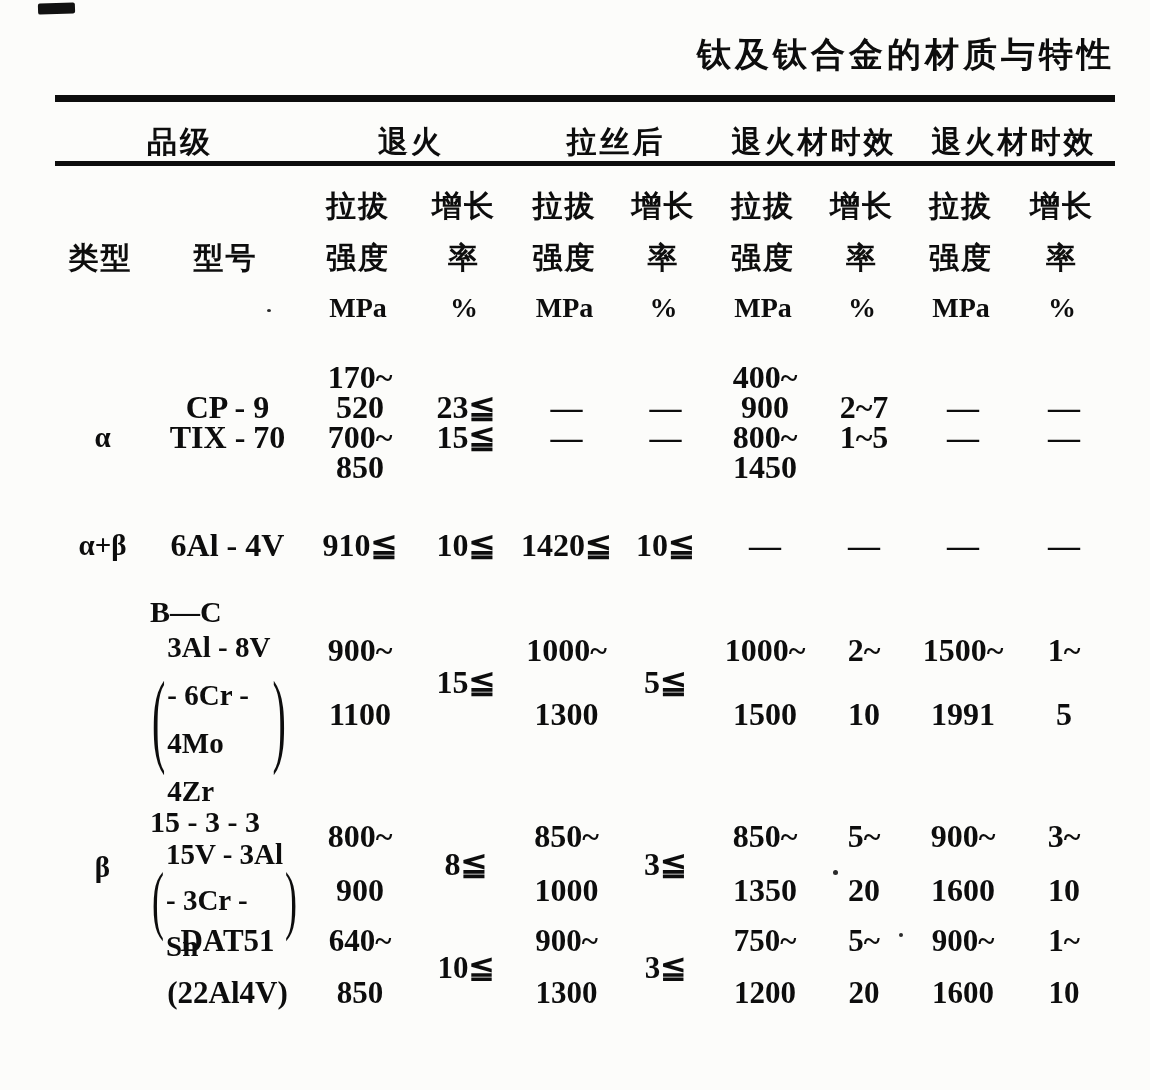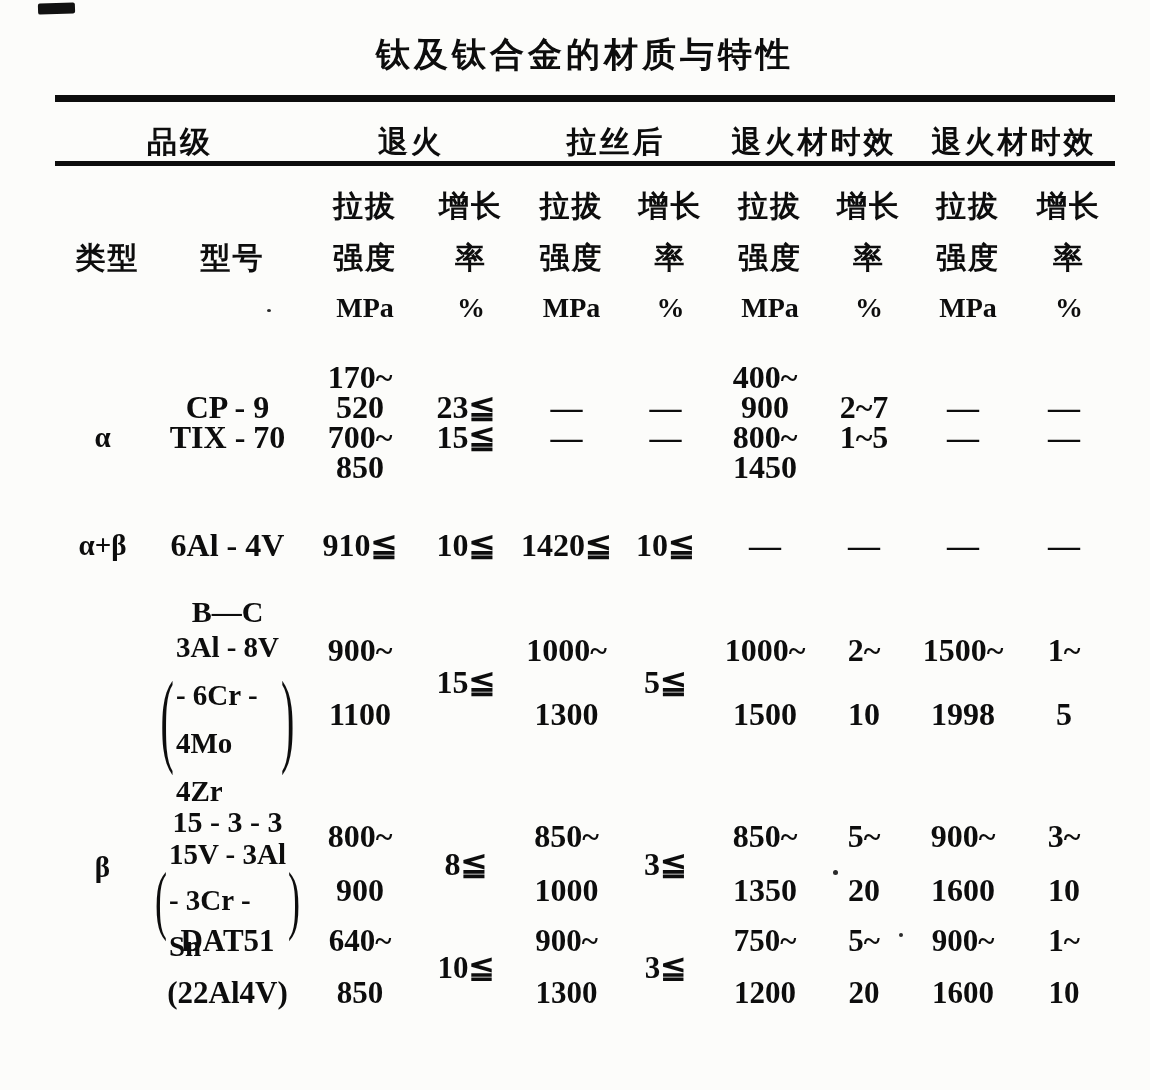--- a/index.html
+++ b/index.html
@@ -4,32 +4,32 @@
 <style>
   html,body{margin:0;padding:0;}
   body{width:1150px;height:1090px;background:#f6f6f3;}
   .page{
     position:relative;width:1150px;height:1090px;overflow:hidden;
     background:var(--paper,#fcfcfa);color:var(--ink,#0d0d0d);
     font-family:"Liberation Serif","DejaVu Serif",serif;font-weight:700;
   }
   .title{
     position:absolute;top:32px;left:55px;width:1060px;margin:0;
-    text-align:center;font-size:34px;letter-spacing:4px;
+    text-align:right;font-size:34px;letter-spacing:4px;
   }
   .rule{position:absolute;left:55px;width:1060px;background:var(--ink,#0d0d0d);}
   .rule-top{top:95px;height:7px;}
   .rule-mid{top:161px;height:5px;}
   .ghead{
     position:absolute;top:104px;left:55px;width:1060px;height:54px;
     display:grid;grid-template-columns:250px 212px 198px 198px 202px;align-items:center;
   }
   .ghcell{text-align:center;font-size:30px;letter-spacing:3px;white-space:nowrap;margin-top:18px;}
   .subhead{
-    position:absolute;top:170px;left:60px;width:1060px;
+    position:absolute;top:170px;left:53px;width:1060px;
     display:grid;grid-template-columns:95px 155px 110px 102px 99px 99px 100px 98px 100px 102px;
     grid-template-rows:52px 52px 48px;padding-top:10px;
   }
   .shcell{display:flex;align-items:center;justify-content:center;font-size:30px;letter-spacing:2px;white-space:nowrap;}
   .shcell.unit{font-size:28px;letter-spacing:0;}
   .block{
     position:absolute;left:55px;width:1060px;
     display:grid;grid-template-columns:95px 155px 110px 102px 99px 99px 100px 98px 100px 102px;
   }
   .block-alpha{top:362px;grid-auto-rows:30px;}
@@ -39,21 +39,21 @@
   .block-dat51{top:920px;height:92px;grid-template-rows:100%;}
   .lcell{display:flex;align-items:center;justify-content:center;font-size:32px;white-space:nowrap;}
   .lcell.col0,.tcell{font-size:29px;}
   .tcell{display:flex;align-items:center;justify-content:center;white-space:nowrap;}
   .vcell{display:flex;flex-direction:column;align-items:center;}
   .vline{display:flex;align-items:center;justify-content:center;font-size:32px;white-space:nowrap;}
   .block-b-c  .vcell{padding-top:39px}  .block-b-c  .vline{height:32px}
   .block-beta .vcell{padding-top:18px}  .block-beta .vline{height:27px}
   .block-dat51 .vcell{padding-top:8px}  .block-dat51 .vline{height:26px}
   .block-dat51 .vline{font-size:31px;}
-  .mcell{display:flex;flex-direction:column;align-items:center;}
+  .mcell{display:flex;flex-direction:column;align-items:flex-start;}
   .mhead{height:34px;display:flex;align-items:center;justify-content:center;font-size:30px;white-space:nowrap;}
   .formula{display:flex;align-items:center;}
   .block-b-c .formula{margin-top:2px;}
   .flines{display:flex;flex-direction:column;align-items:flex-start;gap:16px;}
   .fline{display:flex;align-items:center;font-size:29px;white-space:nowrap;}
   .block-b-c  .fline{height:32px}
   .block-beta .fline{height:30px}
   .paren{font-size:40px;line-height:1;font-weight:400;transform:scaleY(2.6);padding:0 2px;}
   .block-beta .paren{font-size:36px;transform:scaleY(2.1);}
   .speck{position:absolute;background:#2a2a2a;border-radius:50%;}
@@ -207,21 +207,21 @@
         <div class="vline">1500</div>
       </div>
       <div class="vcell">
         <div class="vline">2~</div>
         <div class="vline"></div>
         <div class="vline">10</div>
       </div>
       <div class="vcell">
         <div class="vline">1500~</div>
         <div class="vline"></div>
-        <div class="vline">1998</div>
+        <div class="vline">1991</div>
       </div>
       <div class="vcell">
         <div class="vline">1~</div>
         <div class="vline"></div>
         <div class="vline">5</div>
       </div>
     </div>
     <div class="block block-beta">
       <div class="tcell">β</div>
       <div class="mcell">

